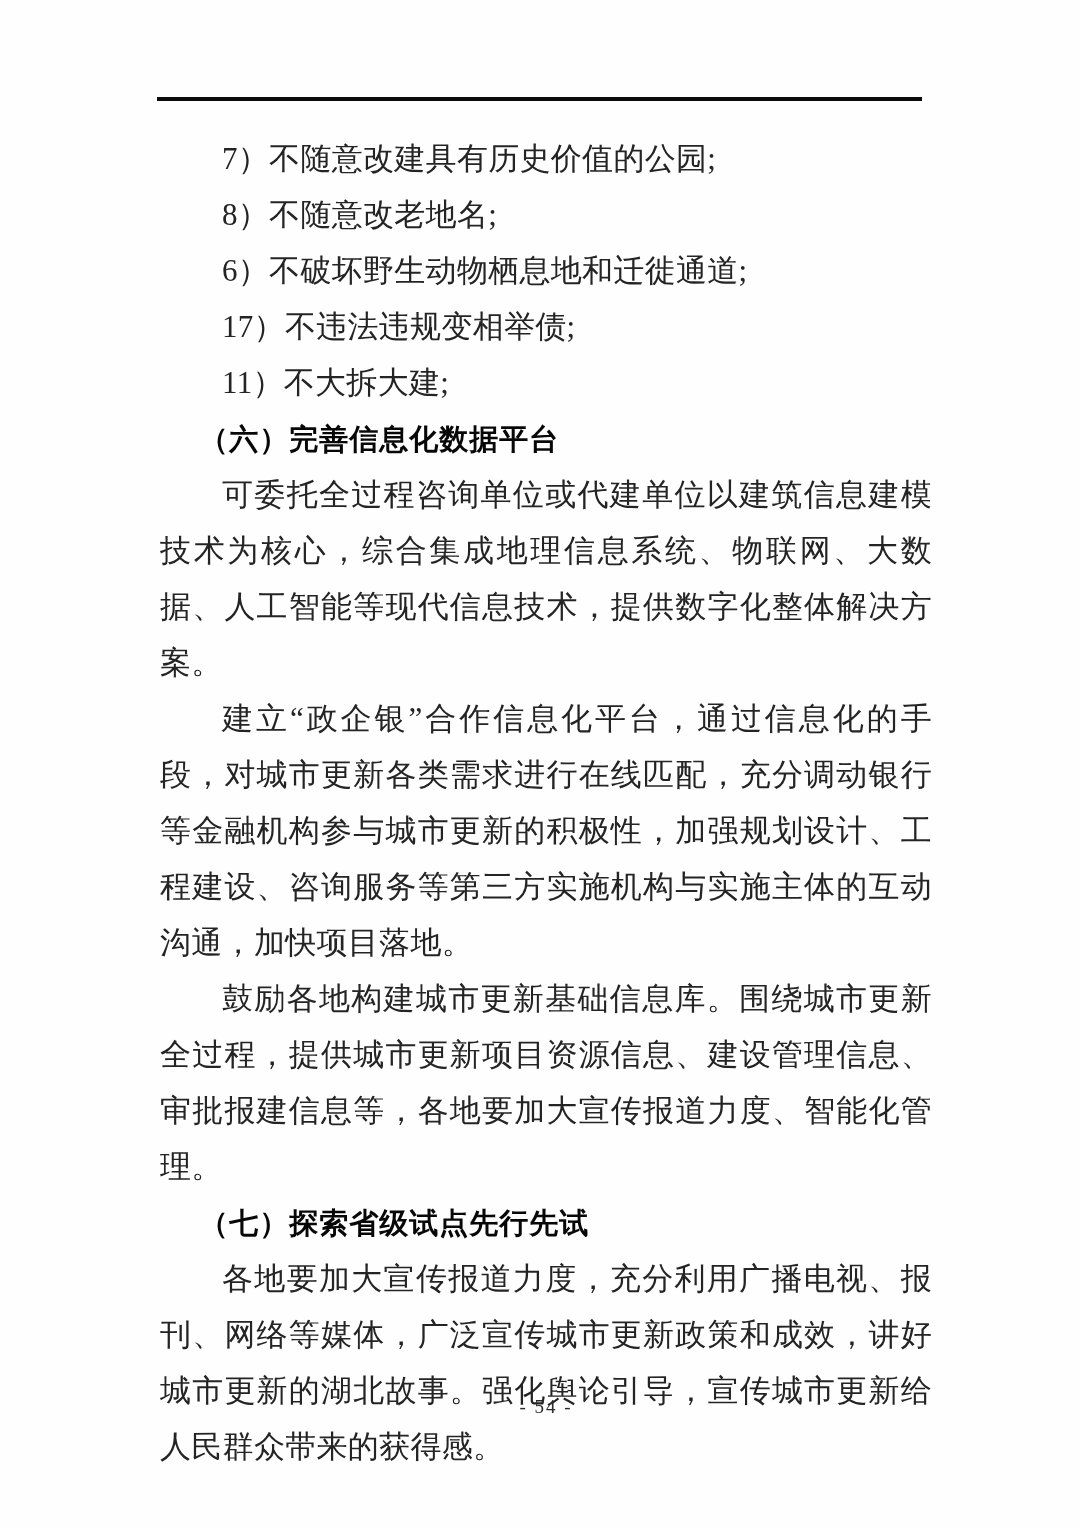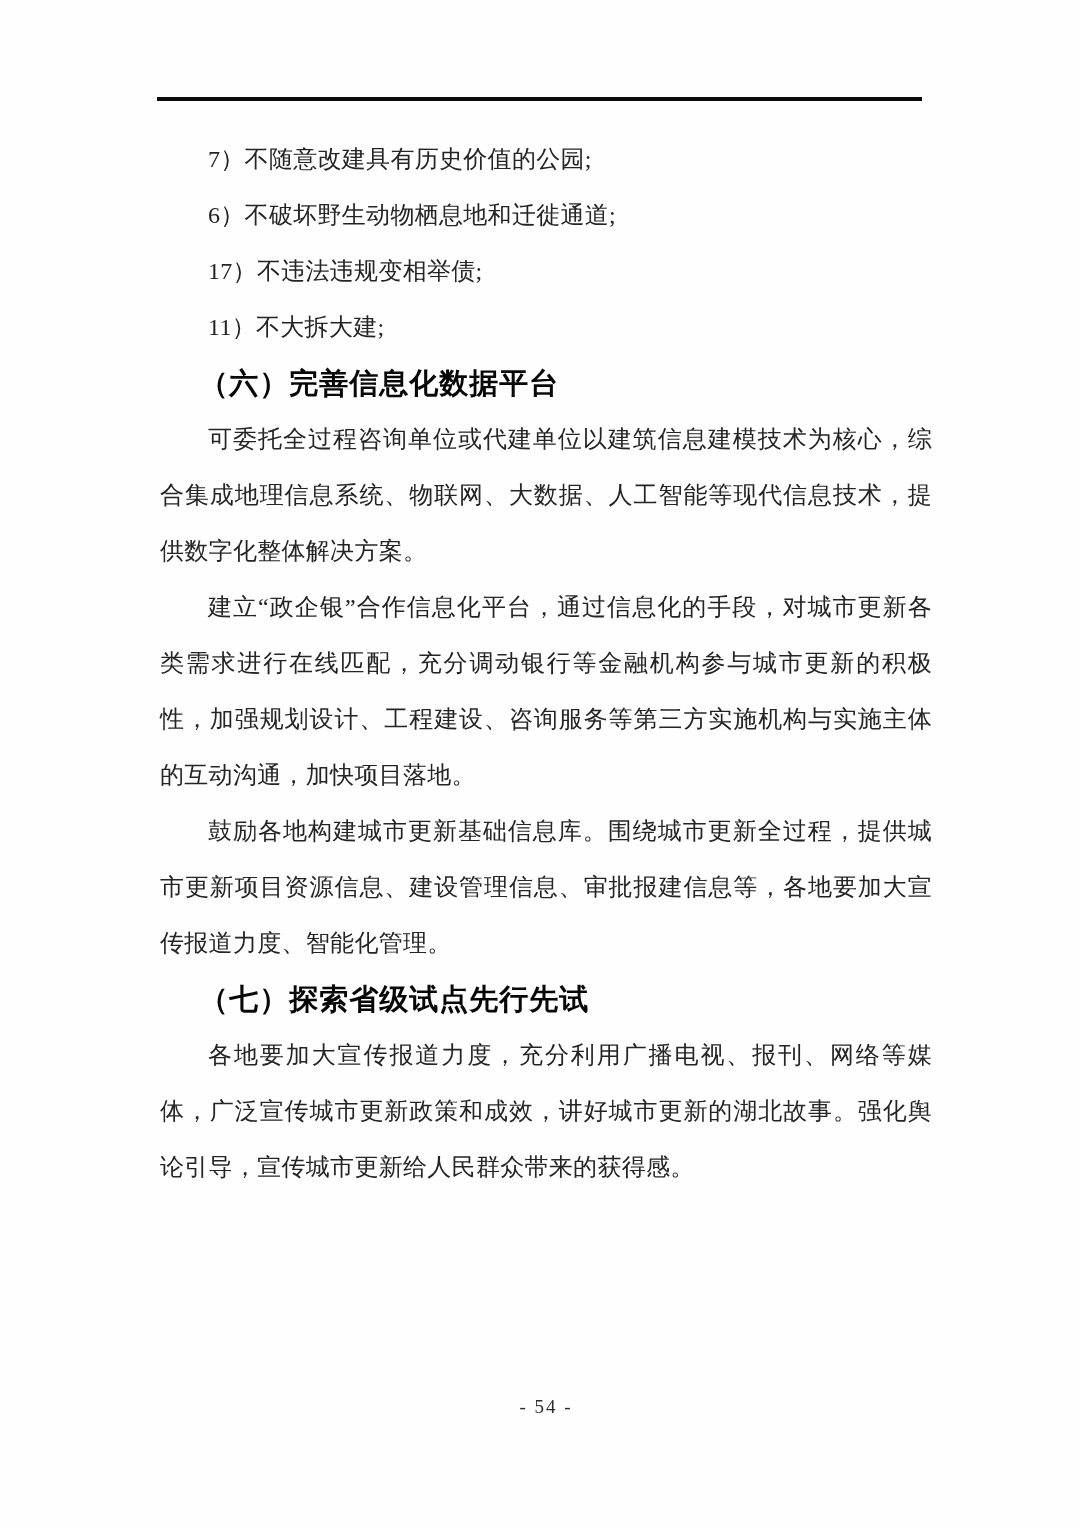--- a/index.html
+++ b/index.html
@@ -29,21 +29,21 @@
     background: #0b0b0b;
   }
   .content {
     position: absolute;
     left: 160px;
     top: 131px;
     width: 772px;
   }
   .content p {
     margin: 0;
-    font-size: 24px;
+    font-size: 31px;
     line-height: 56px;
     text-align: justify;
     text-justify: inter-ideograph;
     text-align-last: left;
     text-indent: 2em;
     letter-spacing: 0.3px;
   }
   .content p.list-line {
     text-align: left;
   }
@@ -74,20 +74,21 @@
 </style>
 </head>
 <body>
 
 <div class="page">
 
   <div class="header-rule"></div>
 
   <main class="content">
     <p class="list-line">7）不随意改建具有历史价值的公园;</p>
+    <p class="list-line">8）不随意改老地名;</p>
     <p class="list-line">6）不破坏野生动物栖息地和迁徙通道;</p>
     <p class="list-line">17）不违法违规变相举债;</p>
     <p class="list-line">11）不大拆大建;</p>
 
     <h2>（六）完善信息化数据平台</h2>
 
     <p>可委托全过程咨询单位或代建单位以建筑信息建模技术为核心，综合集成地理信息系统、物联网、大数据、人工智能等现代信息技术，提供数字化整体解决方案。</p>
     <p>建立“政企银”合作信息化平台，通过信息化的手段，对城市更新各类需求进行在线匹配，充分调动银行等金融机构参与城市更新的积极性，加强规划设计、工程建设、咨询服务等第三方实施机构与实施主体的互动沟通，加快项目落地。</p>
     <p>鼓励各地构建城市更新基础信息库。围绕城市更新全过程，提供城市更新项目资源信息、建设管理信息、审批报建信息等，各地要加大宣传报道力度、智能化管理。</p>
 

